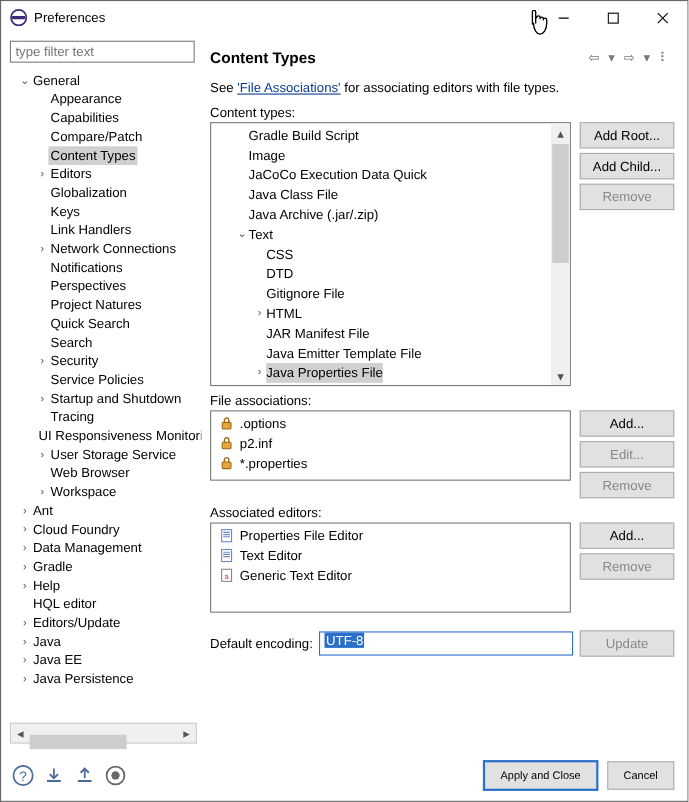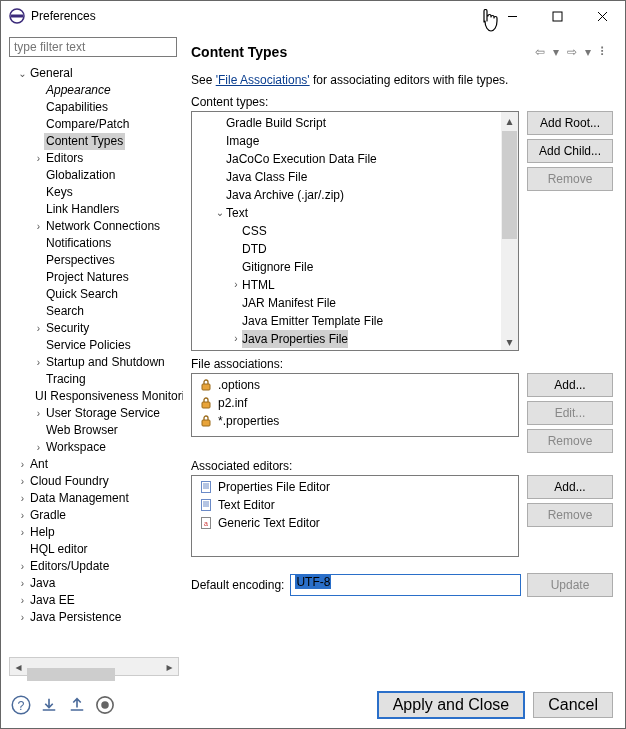--- a/index.html
+++ b/index.html
@@ -42,25 +42,25 @@
   .listbox .chev{width:12px;display:inline-flex;justify-content:center;color:#555;font-size:10px;}
   .listbox .ficon{width:16px;height:16px;margin-right:4px;display:inline-flex;align-items:center;justify-content:center;}
   .vscroll{position:absolute;right:0;top:0;bottom:0;width:17px;background:#f0f0f0;display:flex;flex-direction:column;}
   .vscroll .vbtn{height:17px;display:flex;align-items:center;justify-content:center;color:#555;}
   .vscroll .vthumb{width:15px;margin:0 1px;background:#cdcdcd;}
   .btncol{width:86px;display:flex;flex-direction:column;gap:4px;}
   .wbtn{width:86px;height:24px;border:1px solid #adadad;background:#e1e1e1;font-size:12px;display:flex;align-items:center;justify-content:center;box-sizing:border-box;}
   .wbtn.disabled{color:#888;}
   .enc-row{display:flex;align-items:center;gap:6px;margin-top:10px;}
   .enc-input{flex:1;height:22px;border:1px solid #2a6fc9;box-sizing:border-box;padding:0 4px;}
-  .enc-input .seltext{background:#2a6fc9;color:#000000;padding:0 1px;}
+  .enc-input .seltext{background:#2a6fc9;color:#ffffff;padding:0 1px;}
   .footer{height:46px;border-top:none;display:flex;align-items:center;padding:0 12px 0 10px;gap:8px;}
   .footbtn{width:20px;height:20px;display:flex;align-items:center;justify-content:center;}
   .footer .spacer{flex:1;}
-  .bigbtn{height:24px;padding:0 14px;border:1px solid #adadad;background:#e1e1e1;font-size:16px;display:flex;align-items:center;justify-content:center;}
+  .bigbtn{height:24px;padding:0 14px;border:1px solid #adadad;background:#e1e1e1;font-size:10px;display:flex;align-items:center;justify-content:center;}
   .bigbtn.primary{border:2px solid #2a6fc9;}
   .cursor{position:absolute;top:8px;left:478px;pointer-events:none;}
 </style>
 </head>
 <body>
 
 <div class="window">
 
   <div class="titlebar">
     <span class="icon">
@@ -92,21 +92,21 @@
   <div class="body">
 
     <div class="left">
       <input class="filter" placeholder="type filter text" style="">
       <div class="tree-wrap">
         <div class="tree" id="left-tree">
             <div class="row" style="padding-left: 8px;">
               <span class="arrow">⌄</span>
               <span class="lbl">General</span>
             </div>
-            <div class="row" style="padding-left: 24px; font-style: italic;">
+            <div class="row" style="padding-left: 24px;">
               <span class="arrow"></span>
               <span class="lbl">Appearance</span>
             </div>
             <div class="row" style="padding-left: 24px;">
               <span class="arrow"></span>
               <span class="lbl">Capabilities</span>
             </div>
             <div class="row" style="padding-left: 24px;">
               <span class="arrow"></span>
               <span class="lbl">Compare/Patch</span>
@@ -260,21 +260,21 @@
                 <div class="item" style="padding-left: 20px;">
                   <span class="chev"></span>
                   <span class="txt">Gradle Build Script</span>
                 </div>
                 <div class="item" style="padding-left: 20px;">
                   <span class="chev"></span>
                   <span class="txt">Image</span>
                 </div>
                 <div class="item" style="padding-left: 20px;">
                   <span class="chev"></span>
-                  <span class="txt">JaCoCo Execution Data File</span>
+                  <span class="txt">JaCoCo Execution Data Quick</span>
                 </div>
                 <div class="item" style="padding-left: 20px;">
                   <span class="chev"></span>
                   <span class="txt">Java Class File</span>
                 </div>
                 <div class="item" style="padding-left: 20px;">
                   <span class="chev"></span>
                   <span class="txt">Java Archive (.jar/.zip)</span>
                 </div>
                 <div class="item" style="padding-left: 20px;">

